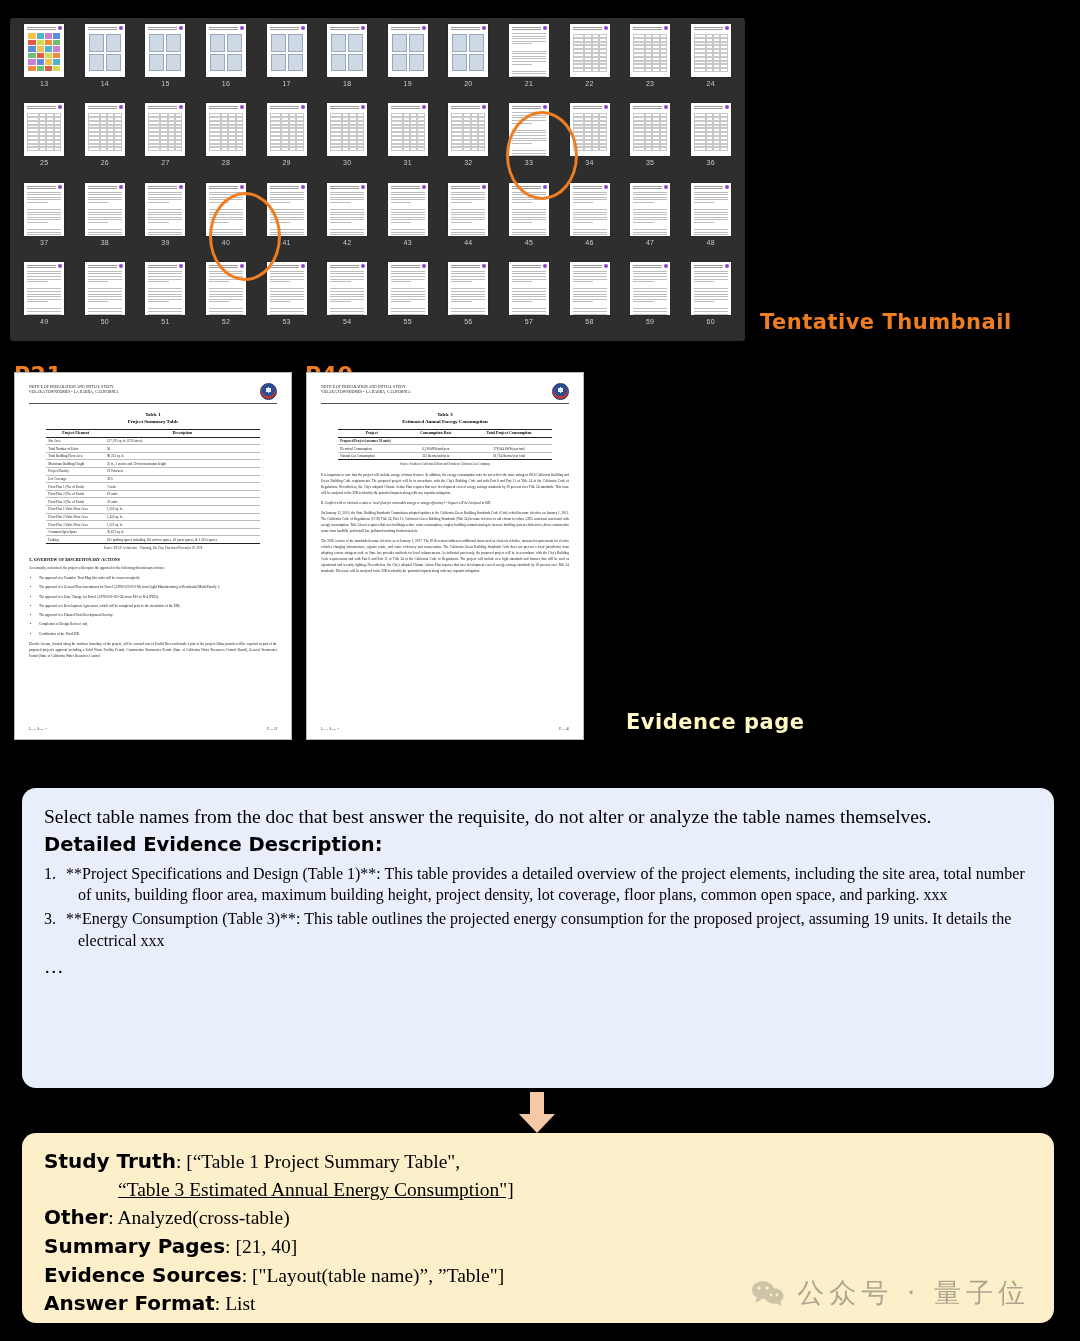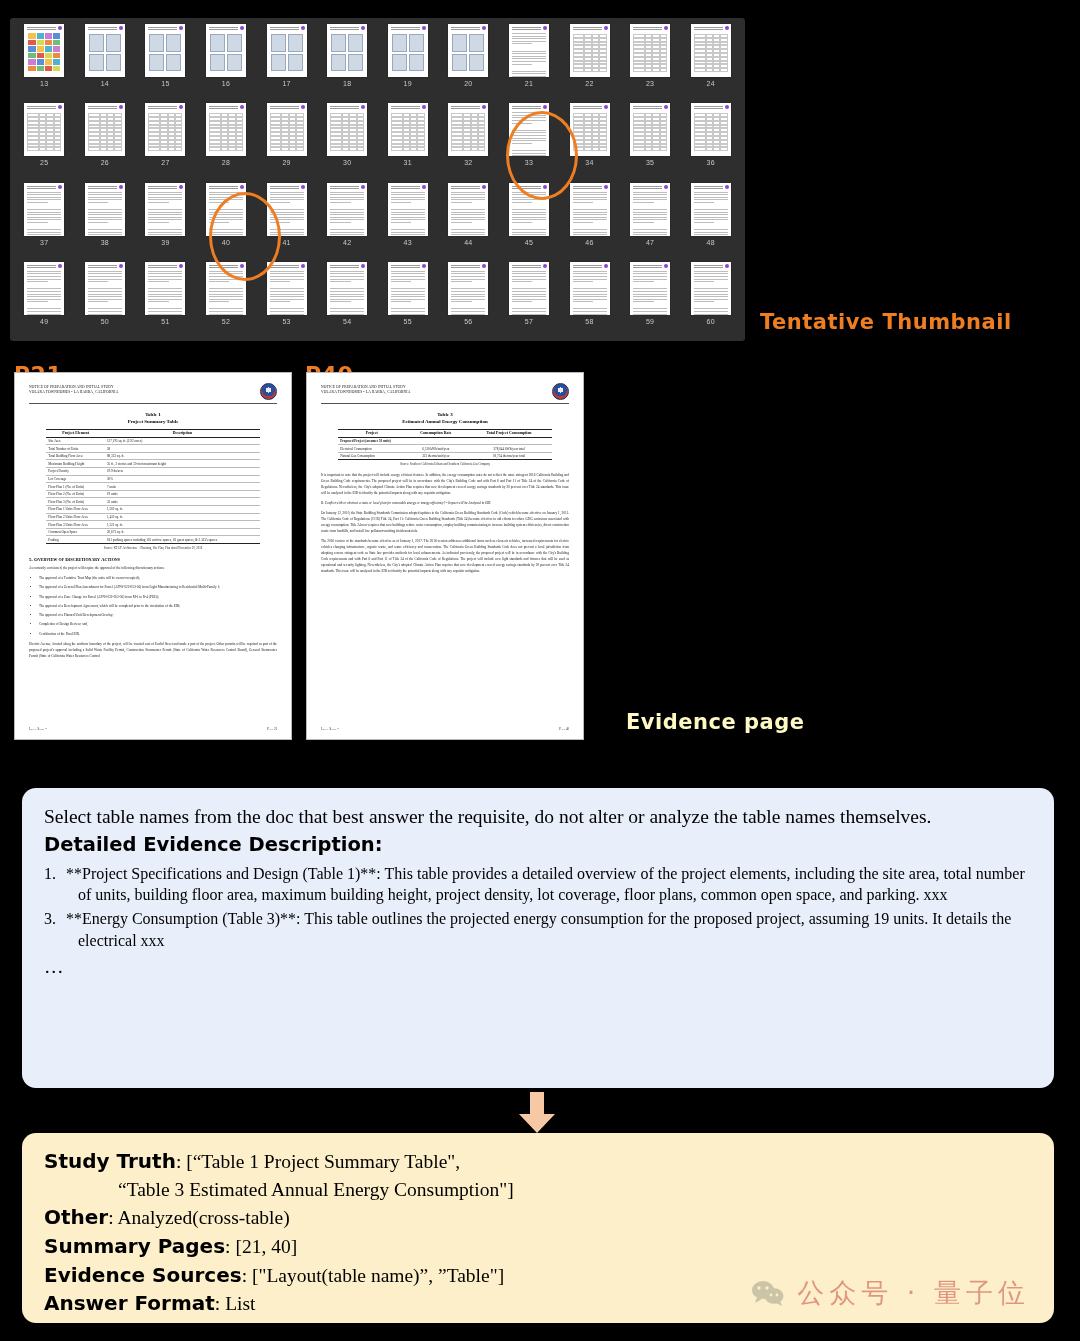--- a/index.html
+++ b/index.html
@@ -139,27 +139,27 @@
     position:absolute;left:518px;top:1092px;width:38px;height:42px;
   }
 
   
   #gt-box{
     position:absolute;left:22px;top:1133px;width:1032px;height:190px;
     background:#fcefc9;border-radius:14px;box-sizing:border-box;
     padding:14px 22px 10px 22px;overflow:hidden;
   }
   .gt-line{font-size:19.5px;line-height:1.42;color:#000;}
-  .gt-indent{padding-left:74px;}
+  .gt-indent{padding-left:74px;text-decoration:underline;}
   .watermark{
     position:absolute;right:24px;bottom:12px;display:flex;align-items:center;gap:12px;
     opacity:.42;
   }
   .wm-text{
-    font-size:27px;color:#b91c1c;letter-spacing:5px;
+    font-size:27px;color:#404040;letter-spacing:5px;
     font-family:"DejaVu Sans",sans-serif;
   }
 </style>
 </head>
 <body>
 
 <div id="thumb-panel" class="thumb-panel" style="background: rgb(46, 46, 46);">
   <div class="thumb-grid" id="thumb-grid">
       <div class="thumb-cell">
         <div class="thumb-page">

